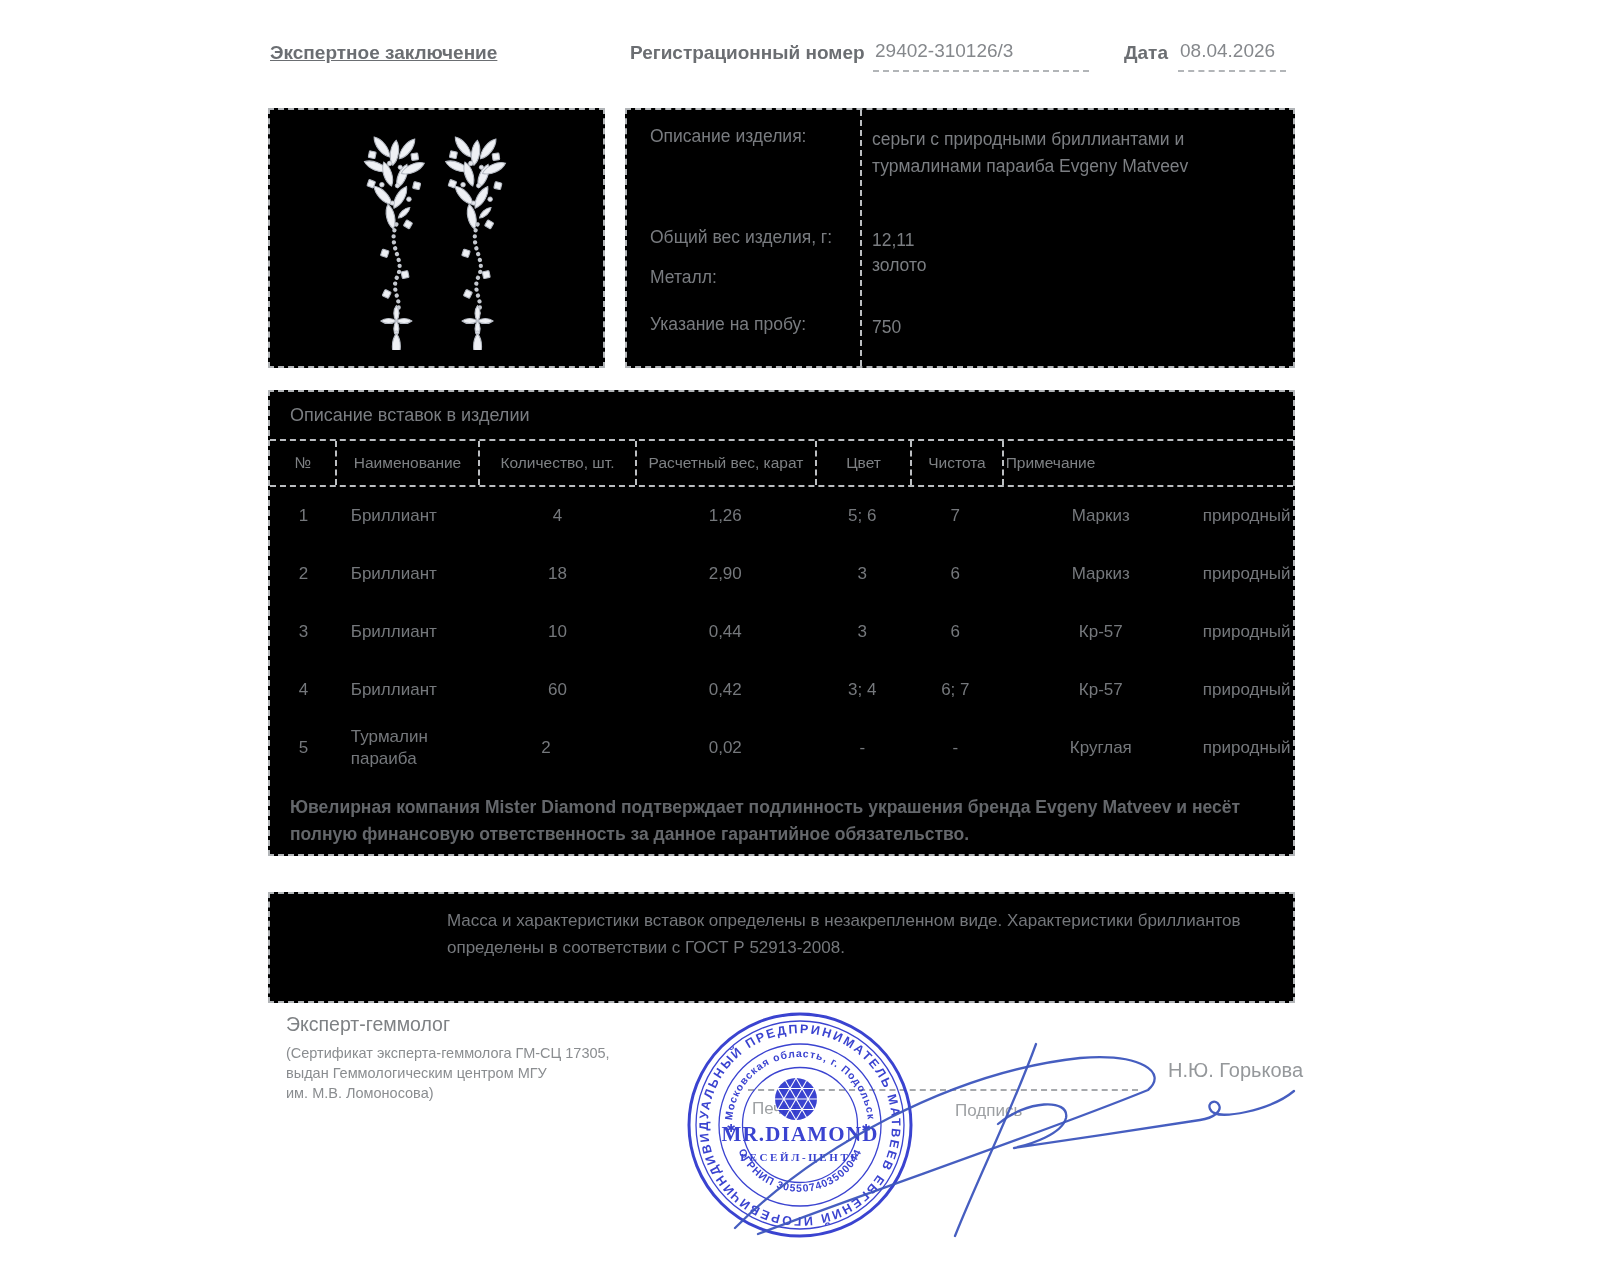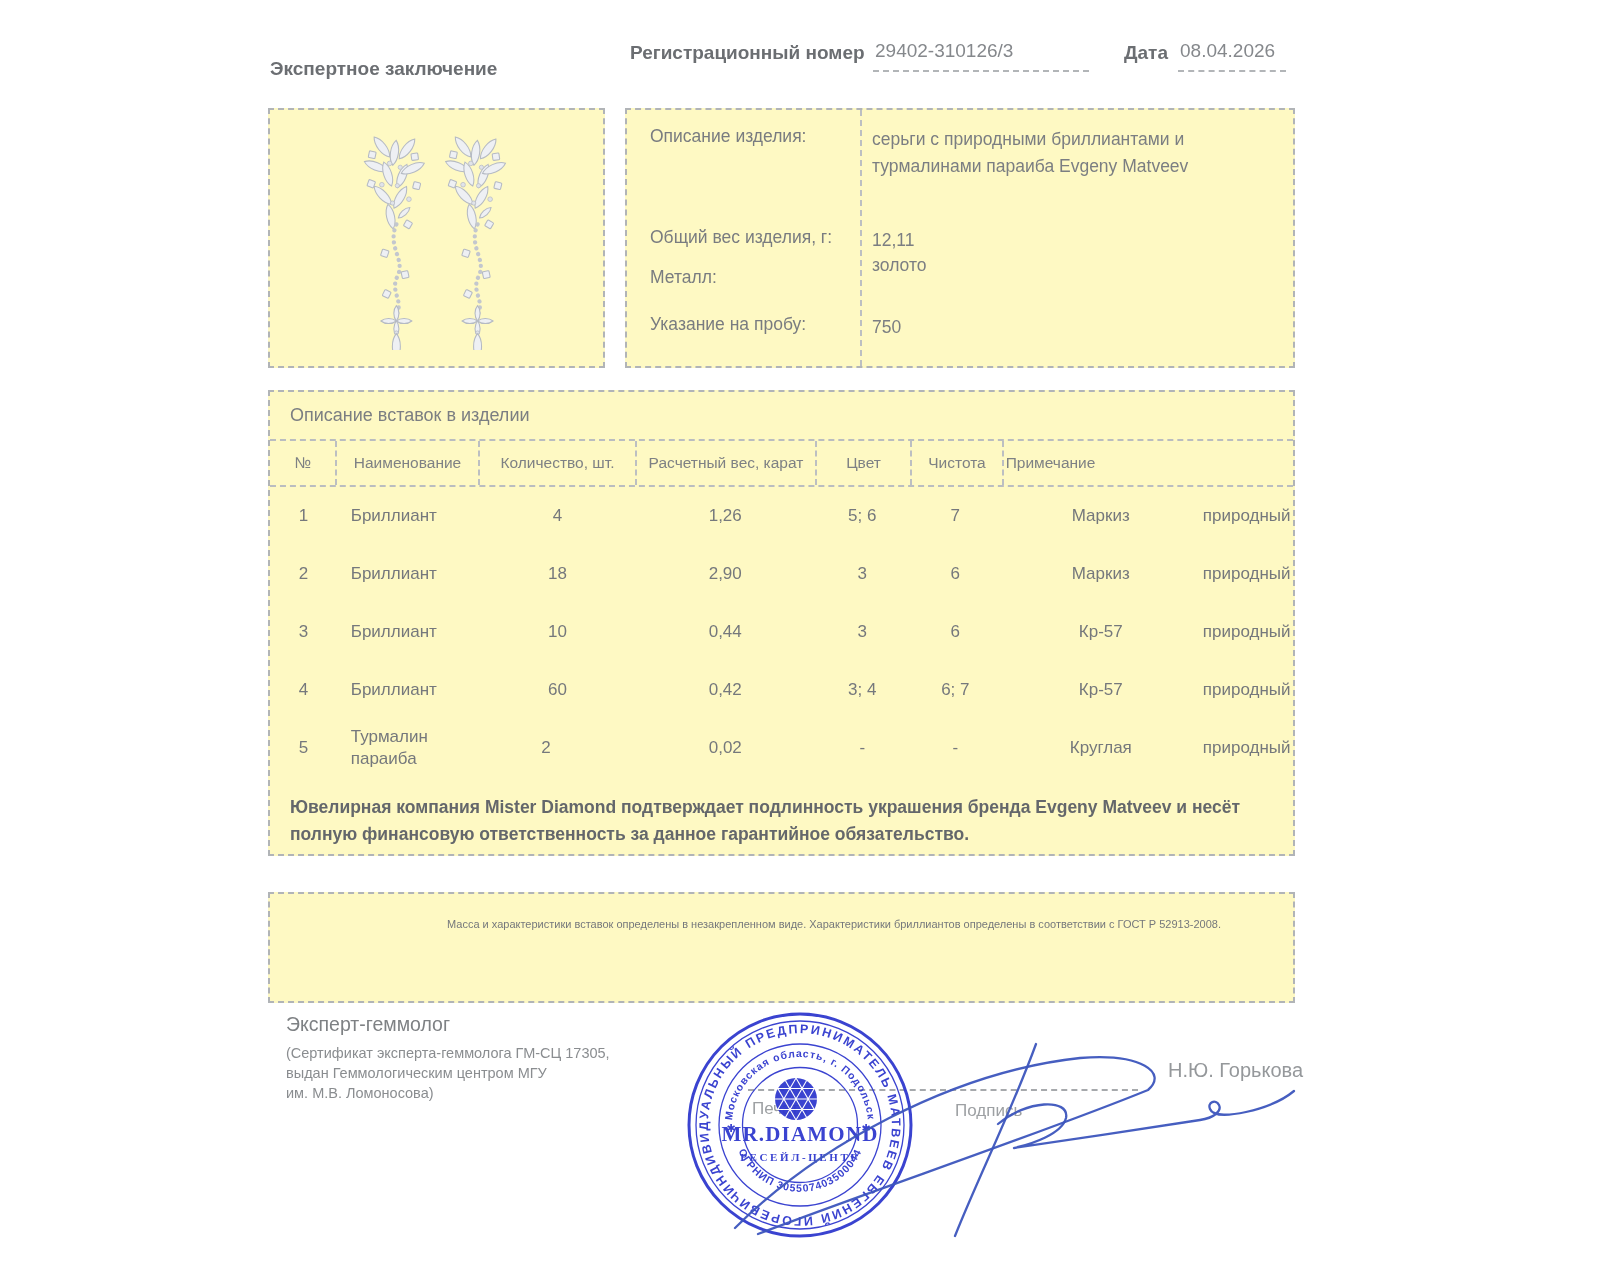--- a/index.html
+++ b/index.html
@@ -4,21 +4,21 @@
 <style>
   html,body{margin:0;padding:0;background:#fff;}
   #page{position:relative;width:1600px;height:1280px;background:#ffffff;
         font-family:"Liberation Sans",sans-serif;overflow:hidden;}
   .abs{position:absolute;}
   
   .h-bold{font-weight:700;font-size:19px;color:#6b6e72;white-space:nowrap;}
   .h-val{font-size:19px;color:#85888c;white-space:nowrap;
          border-bottom:2px dashed #b2b5b8;padding:0 6px 8px 2px;}
   
-  .box{position:absolute;border:2px dashed #b1b4b7;box-sizing:border-box;background:#fef9c3;}
+  .box{position:absolute;border:2px dashed #b1b4b7;box-sizing:border-box;background:#000000;}
   
   .desc-divider{position:absolute;left:233px;top:0;bottom:0;border-left:2px dashed #bcbfc2;}
   .d-label{position:absolute;left:23px;font-size:17.5px;color:#797c80;white-space:nowrap;}
   .d-value{position:absolute;left:245px;font-size:17.5px;color:#7b7e82;line-height:27px;}
   
   .tbl-title{position:absolute;left:20px;top:13px;font-size:18px;color:#7b7e82;}
   .thead{position:absolute;left:0;top:47px;width:100%;height:48px;display:flex;
          border-top:2px dashed #babdc0;border-bottom:2px dashed #babdc0;box-sizing:border-box;}
   .thead .cell{display:flex;align-items:center;justify-content:center;text-align:center;
                font-size:15.5px;color:#7e8184;border-right:2px dashed #bcbfc2;box-sizing:border-box;}
@@ -27,22 +27,22 @@
   .trow{display:flex;height:58px;align-items:center;}
   .trow .cell{font-size:17px;color:#75787c;text-align:center;box-sizing:border-box;line-height:22px;}
   .c0{width:67px;} .c1{width:143px;} .c2{width:157px;} .c3{width:180px;}
   .c4{width:95px;} .c5{width:92px;} .c6{width:200px;} .c7{width:93px;}
   .trow .name{text-align:left;padding-left:14px;}
   .statement{position:absolute;left:20px;top:402px;width:968px;font-weight:700;
              font-size:17.5px;line-height:27px;color:#64676b;}
   
   .c-label{position:absolute;left:0;top:0;bottom:0;width:161px;border-right:2px dashed #bcbfc2;
            box-sizing:border-box;padding:13px 0 0 18px;font-size:17.5px;color:#7b7e82;}
-  .c-text{position:absolute;left:177px;top:13px;width:858px;font-size:11px;
-          line-height:35px;color:#75787c;}
+  .c-text{position:absolute;left:177px;top:13px;width:858px;font-size:17px;
+          line-height:27px;color:#75787c;}
   
   .e-title{font-size:19.5px;color:#7e8184;}
   .e-cert{font-size:14.5px;line-height:20px;color:#8a8d90;}
   
   .dash-line{border-top:2px dashed #a6a9ac;height:0;}
   .sig-label{font-size:17px;color:#9da0a3;white-space:nowrap;}
   .e-name{font-size:20px;color:#95989b;white-space:nowrap;}
   
   .stamp{z-index:3;opacity:.93;}
   .stamp .ring{fill:none;stroke:#2c35cd;}
@@ -59,21 +59,21 @@
   
   .st use,.st rect{fill:#eef0f4;stroke:#b5bac3;stroke-width:1.1;}
   .st circle{fill:#e0e3e9;stroke:#b9bdc6;stroke-width:.8;}
   .vine{fill:none;stroke:#c3c7ce;stroke-width:4.4;stroke-dasharray:.1 6.2;stroke-linecap:round;}
 </style>
 </head>
 <body>
 
 <div id="page">
 
-  <div class="abs h-bold" style="left:270px;top:58px;">Экспертное заключение</div>
+  <div class="abs h-bold" style="left:270px;top:42px;text-decoration:underline;">Экспертное заключение</div>
   <div class="abs h-bold" style="left:630px;top:42px;">Регистрационный номер</div>
   <div class="abs h-val" style="left:873px;top:40px;min-width:208px;">29402-310126/3</div>
   <div class="abs h-bold" style="left:1124px;top:42px;">Дата</div>
   <div class="abs h-val" style="left:1178px;top:40px;min-width:100px;">08.04.2026</div>
 
   <div class="box" style="left:268px;top:108px;width:337px;height:260px;">
     <svg viewBox="0 0 300 240" width="300" height="232" style="position:absolute;left:16px;top:8px;">
       <defs>
         <path id="mq" d="M0,-13 C5.5,-6.5 5.5,6.5 0,13 C-5.5,6.5 -5.5,-6.5 0,-13 Z"></path>
         <path id="mqs" d="M0,-8 C3.5,-4 3.5,4 0,8 C-3.5,4 -3.5,-4 0,-8 Z"></path>

